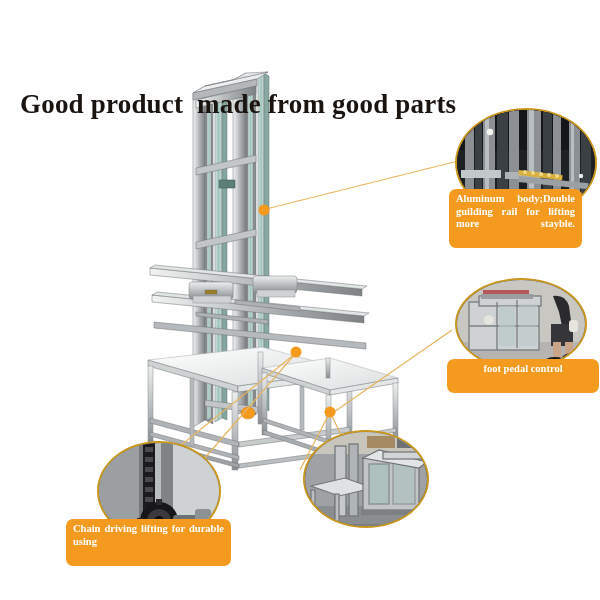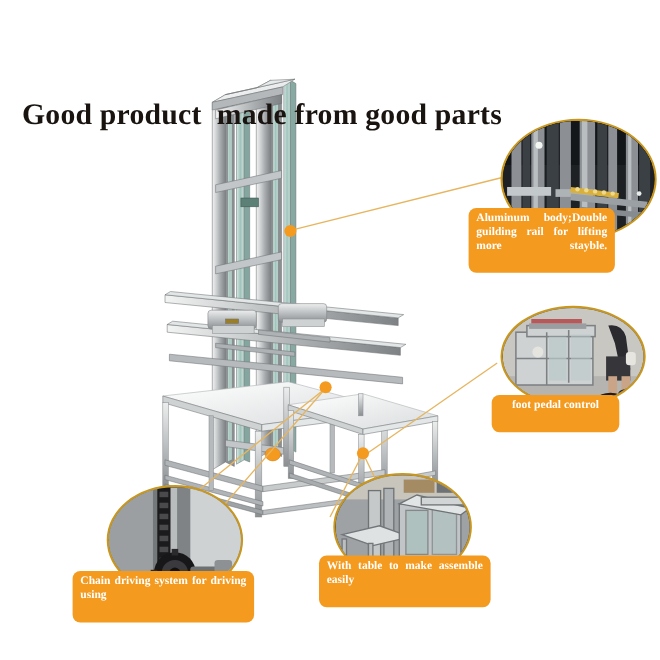--- a/index.html
+++ b/index.html
@@ -242,21 +242,21 @@
           <circle cx="100" cy="66" r="2"></circle>
         </g>
 
         <circle cx="33" cy="22" r="3.2" fill="#f4f6f2"></circle>
         <circle cx="124" cy="66" r="2.2" fill="#e8ecea"></circle>
         <rect x="0" y="100" width="142" height="10" fill="#0e1012"></rect>
       </svg>
     </div>
   </div>
 
-  <div class="label" style="left:426px;top:189px;width:133px;">Aluminum body;Double guilding rail for lifting more stayble.</div>
+  <div class="label" style="left:449px;top:189px;width:133px;">Aluminum body;Double guilding rail for lifting more stayble.</div>
 
   <div class="circle" style="left:455px;top:278px;width:132px;height:92px;">
     <div class="inner">
       <svg viewBox="0 0 132 92" width="132" height="92" xmlns="http://www.w3.org/2000/svg">
         <rect width="132" height="92" fill="#c9c7c2"></rect>
         <rect x="0" y="62" width="132" height="30" fill="#b6b4b0"></rect>
 
         <g stroke="#7d8184" stroke-width="1.4" fill="#cfd2d3">
           <rect x="12" y="22" width="70" height="48"></rect>
           <rect x="22" y="16" width="62" height="10"></rect>
@@ -278,21 +278,21 @@
           <rect x="108" y="62" width="8" height="16" fill="#c9a487"></rect>
           <ellipse cx="98" cy="82" rx="11" ry="5" fill="#1c1c1f"></ellipse>
           <ellipse cx="116" cy="78" rx="11" ry="5" fill="#1c1c1f"></ellipse>
           <rect x="112" y="40" width="9" height="12" rx="3" fill="#e7e5e0"></rect>
         </g>
         <rect x="0" y="86" width="132" height="6" fill="#a8a6a2"></rect>
       </svg>
     </div>
   </div>
 
-  <div class="label center" style="left:447px;top:359px;width:116px;">foot pedal control</div>
+  <div class="label center" style="left:447px;top:359px;width:152px;">foot pedal control</div>
 
   <div class="circle" style="left:97px;top:441px;width:124px;height:100px;">
     <div class="inner">
       <svg viewBox="0 0 124 100" width="124" height="100" xmlns="http://www.w3.org/2000/svg">
         <rect width="124" height="100" fill="#b9bdbe"></rect>
         <rect x="0" y="0" width="40" height="100" fill="#9b9fa1"></rect>
         <rect x="72" y="0" width="52" height="100" fill="#cfd2d3"></rect>
         <rect x="40" y="0" width="10" height="100" fill="#75797b"></rect>
         <rect x="62" y="0" width="12" height="100" fill="#7f8385"></rect>
 
@@ -319,21 +319,21 @@
             <rect x="38" y="75" width="6" height="6"></rect>
         </g>
 
         <rect x="74" y="72" width="34" height="12" rx="3" fill="#6d7173"></rect>
         <rect x="96" y="66" width="16" height="24" rx="3" fill="#8d9193"></rect>
         <rect x="0" y="90" width="124" height="10" fill="#8e9294"></rect>
       </svg>
     </div>
   </div>
 
-  <div class="label" style="left:66px;top:519px;width:165px;">Chain driving system for driving using</div>
+  <div class="label" style="left:66px;top:519px;width:165px;">Chain driving lifting for durable using</div>
 
   <div class="circle" style="left:303px;top:430px;width:126px;height:98px;">
     <div class="inner">
       <svg viewBox="0 0 126 98" width="126" height="98" xmlns="http://www.w3.org/2000/svg">
         <rect width="126" height="98" fill="#9ea2a4"></rect>
         <rect x="0" y="0" width="126" height="22" fill="#c8c5bd"></rect>
         <rect x="0" y="74" width="126" height="24" fill="#8a8e90"></rect>
 
         <rect x="62" y="4" width="28" height="12" fill="#a58b63"></rect>
         <rect x="92" y="2" width="30" height="14" fill="#6e7275"></rect>
@@ -356,21 +356,20 @@
           <rect x="88" y="30" width="22" height="42" fill="#a9bfbb" opacity=".6"></rect>
           <polygon points="58,26 74,18 122,30 114,36" fill="#e2e5e5"></polygon>
           <rect x="78" y="20" width="42" height="7" fill="#d2d5d6"></rect>
         </g>
         <rect x="56" y="78" width="62" height="5" fill="#7d8183"></rect>
         <rect x="0" y="92" width="126" height="6" fill="#7a7e80"></rect>
       </svg>
     </div>
   </div>
 
-  <div class="label" style="left:290px;top:505px;width:156px;">With table to make assemble easily</div>
 
   <svg class="vec" viewBox="0 0 600 600" xmlns="http://www.w3.org/2000/svg">
     <g fill="#F49A1F">
       <circle cx="264" cy="210" r="5.5"></circle>
       <circle cx="296" cy="352" r="5.5"></circle>
       <circle cx="330" cy="412" r="5.5"></circle>
     </g>
   </svg>
 
   <div class="title">Good product  made from good parts</div>

